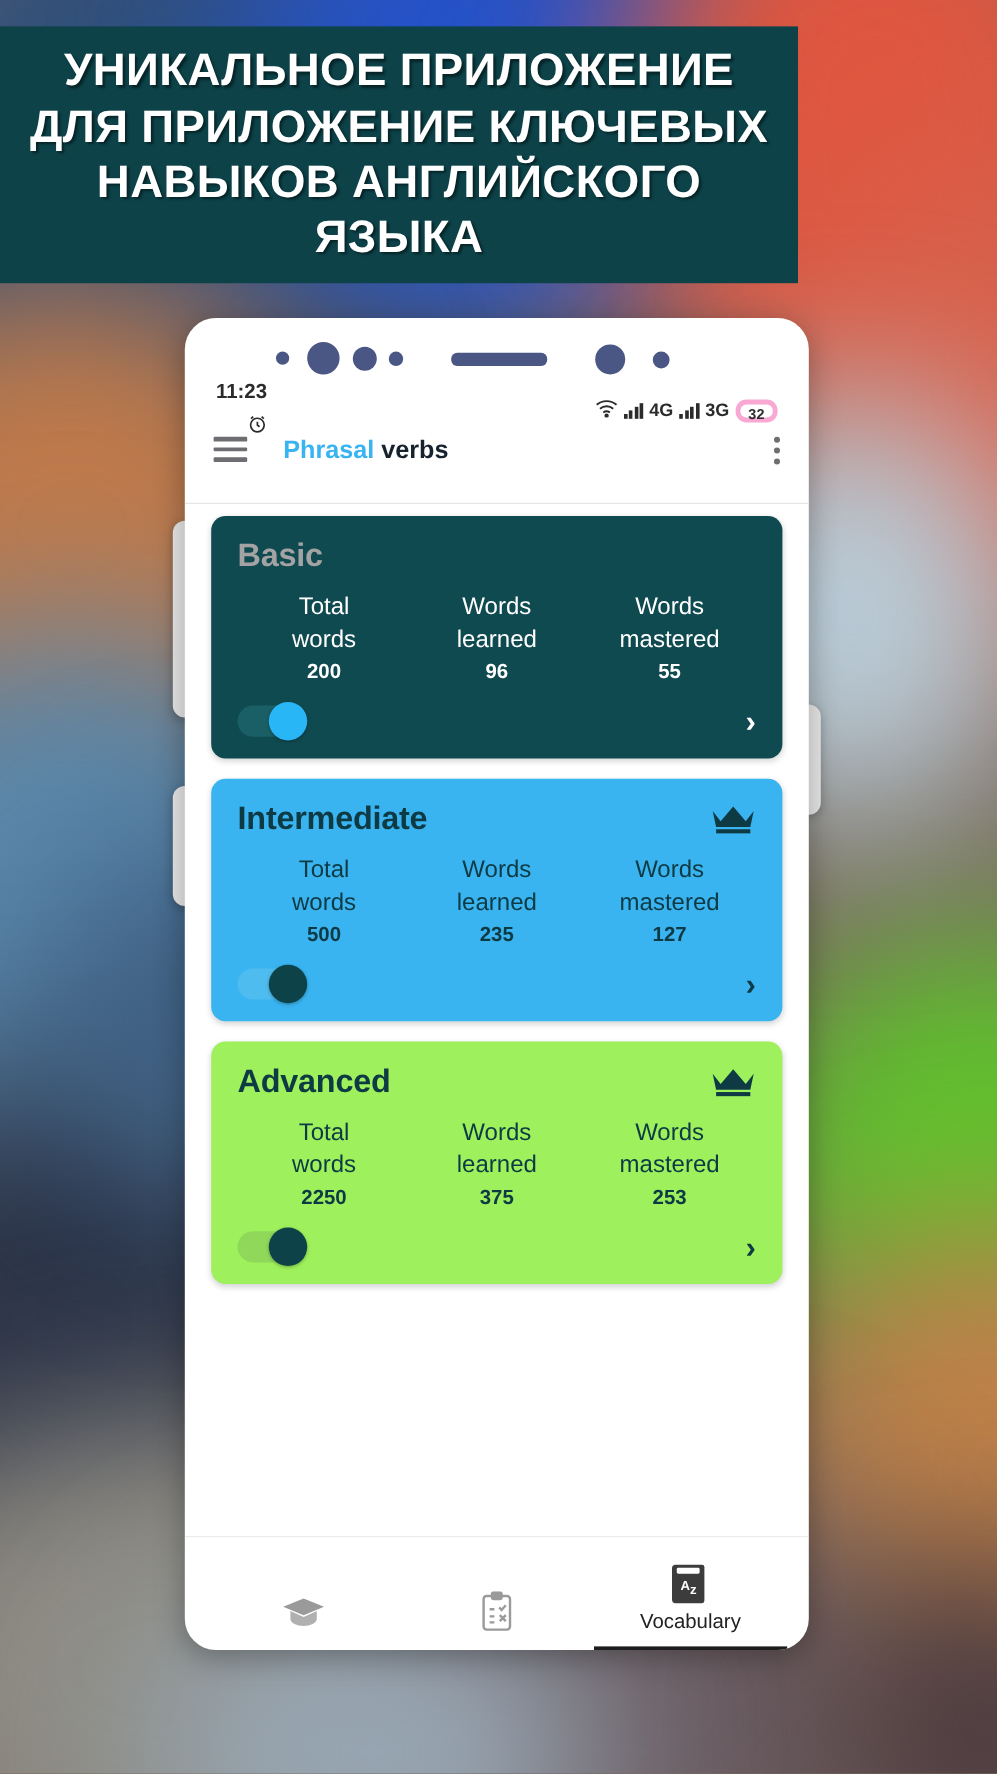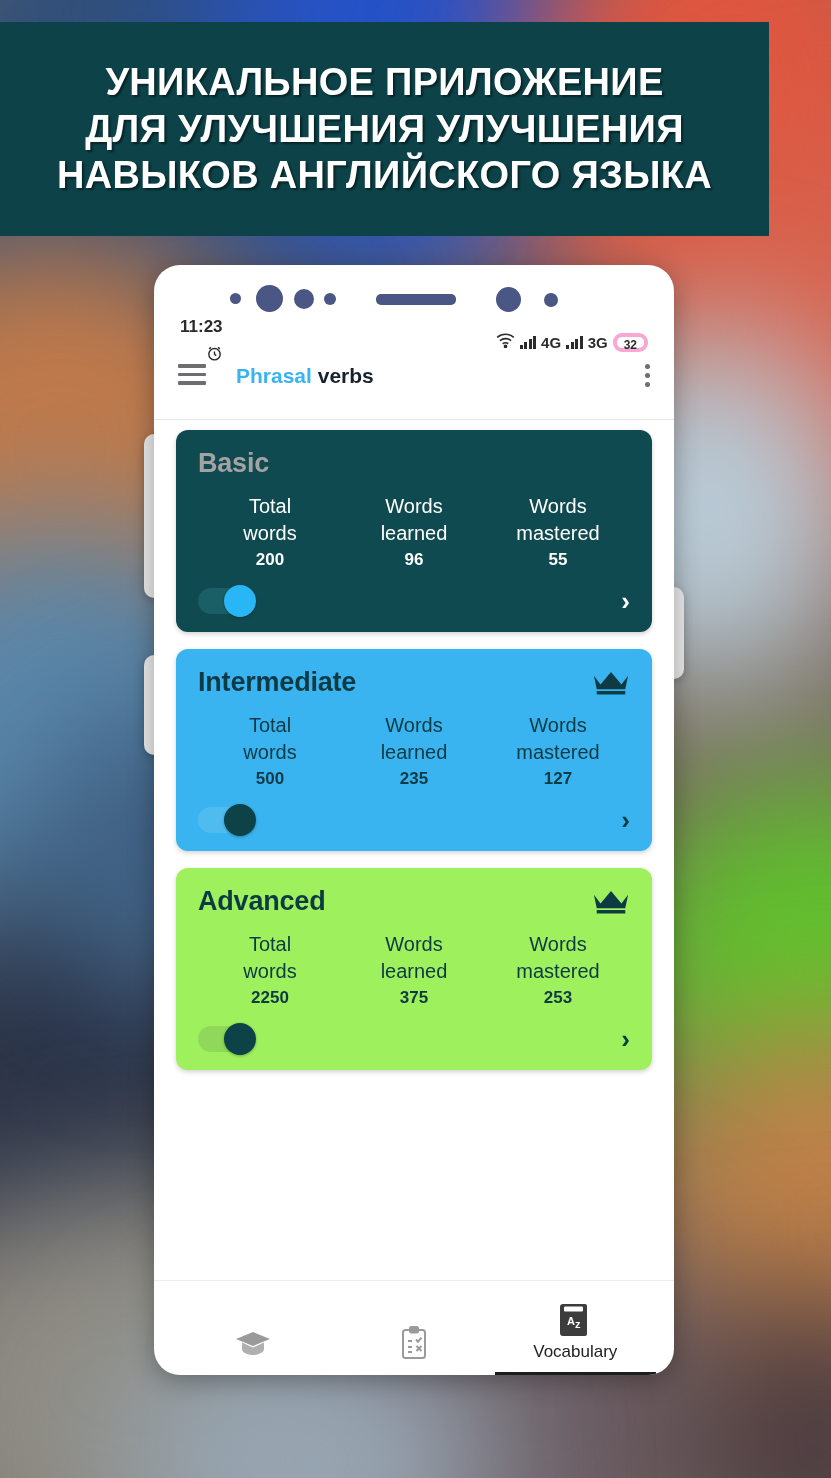--- a/index.html
+++ b/index.html
@@ -25,21 +25,21 @@
   .b9 { left:620px;   top:780px;  width:400px;  height:360px;  background:#5fc22c; }
   .b10{ left:640px;   top:1020px; width:380px;  height:420px;  background:#c08249; }
   .b11{ left:300px;   top:1230px; width:460px;  height:380px;  background:#6b5d63; }
   .b12{ left:560px;   top:330px;  width:300px;  height:360px;  background:#b9ccd8; }
   .b13{ left:30px;    top:700px;  width:300px;  height:300px;  background:#3e5f82; }
   .b14{ left:690px;   top:1290px; width:260px;  height:300px;  background:#4a3a40; }
   .b15{ left:120px;   top:1320px; width:380px;  height:280px;  background:#98a7b4; }
 
   
   #banner {
-    position:absolute; left:0; top:22px; width:769px; height:214px;
+    position:absolute; left:0; top:22px; width:665px; height:214px;
     background:#0c4248;
     display:flex; align-items:center; justify-content:center;
     text-align:center;
   }
   #banner h1 {
     color:#ffffff;
     font-size:38px;
     line-height:1.22;
     font-weight:bold;
     letter-spacing:0.3px;
@@ -173,21 +173,21 @@
   <span class="blob b11"></span>
   <span class="blob b12"></span>
   <span class="blob b13"></span>
   <span class="blob b14"></span>
   <span class="blob b15"></span>
 </div>
 
 <div id="banner">
   <h1>
     <span>УНИКАЛЬНОЕ ПРИЛОЖЕНИЕ</span><br>
-    <span>ДЛЯ УЛУЧШЕНИЯ УЛУЧШЕНИЯ</span><br>
+    <span>ДЛЯ ПРИЛОЖЕНИЕ КЛЮЧЕВЫХ</span><br>
     <span>НАВЫКОВ АНГЛИЙСКОГО ЯЗЫКА</span>
   </h1>
 </div>
 
 <div class="ghost ghost-l1"></div>
 <div class="ghost ghost-l2"></div>
 <div class="ghost ghost-r1"></div>
 
 <div id="phone">
 

